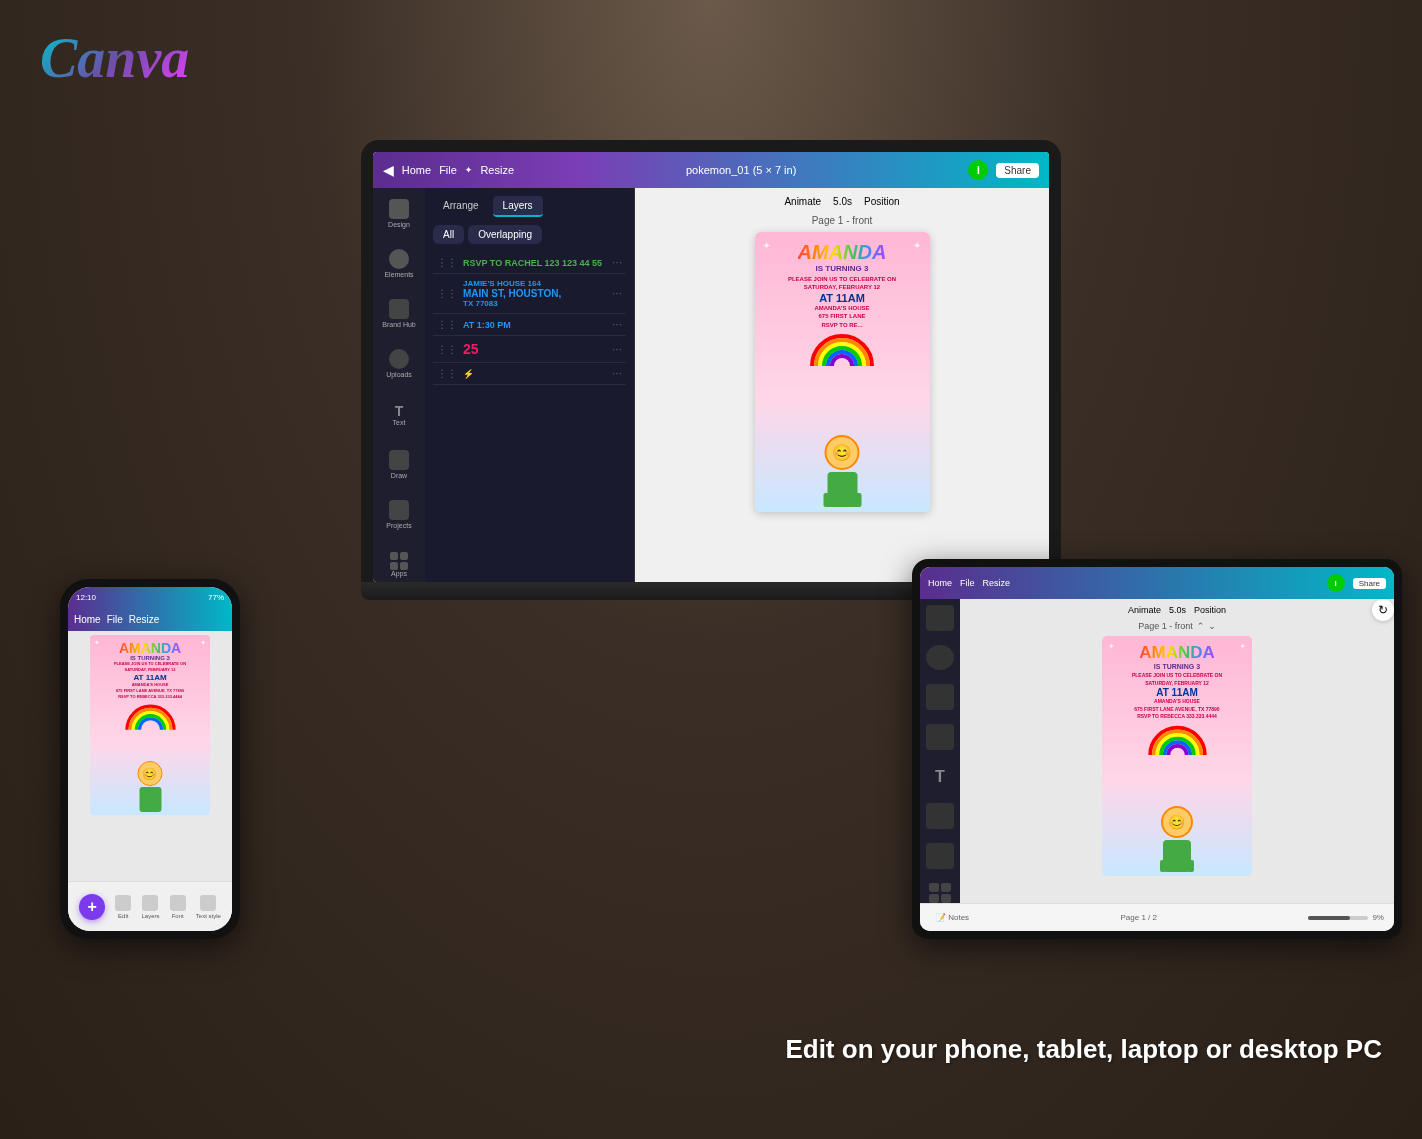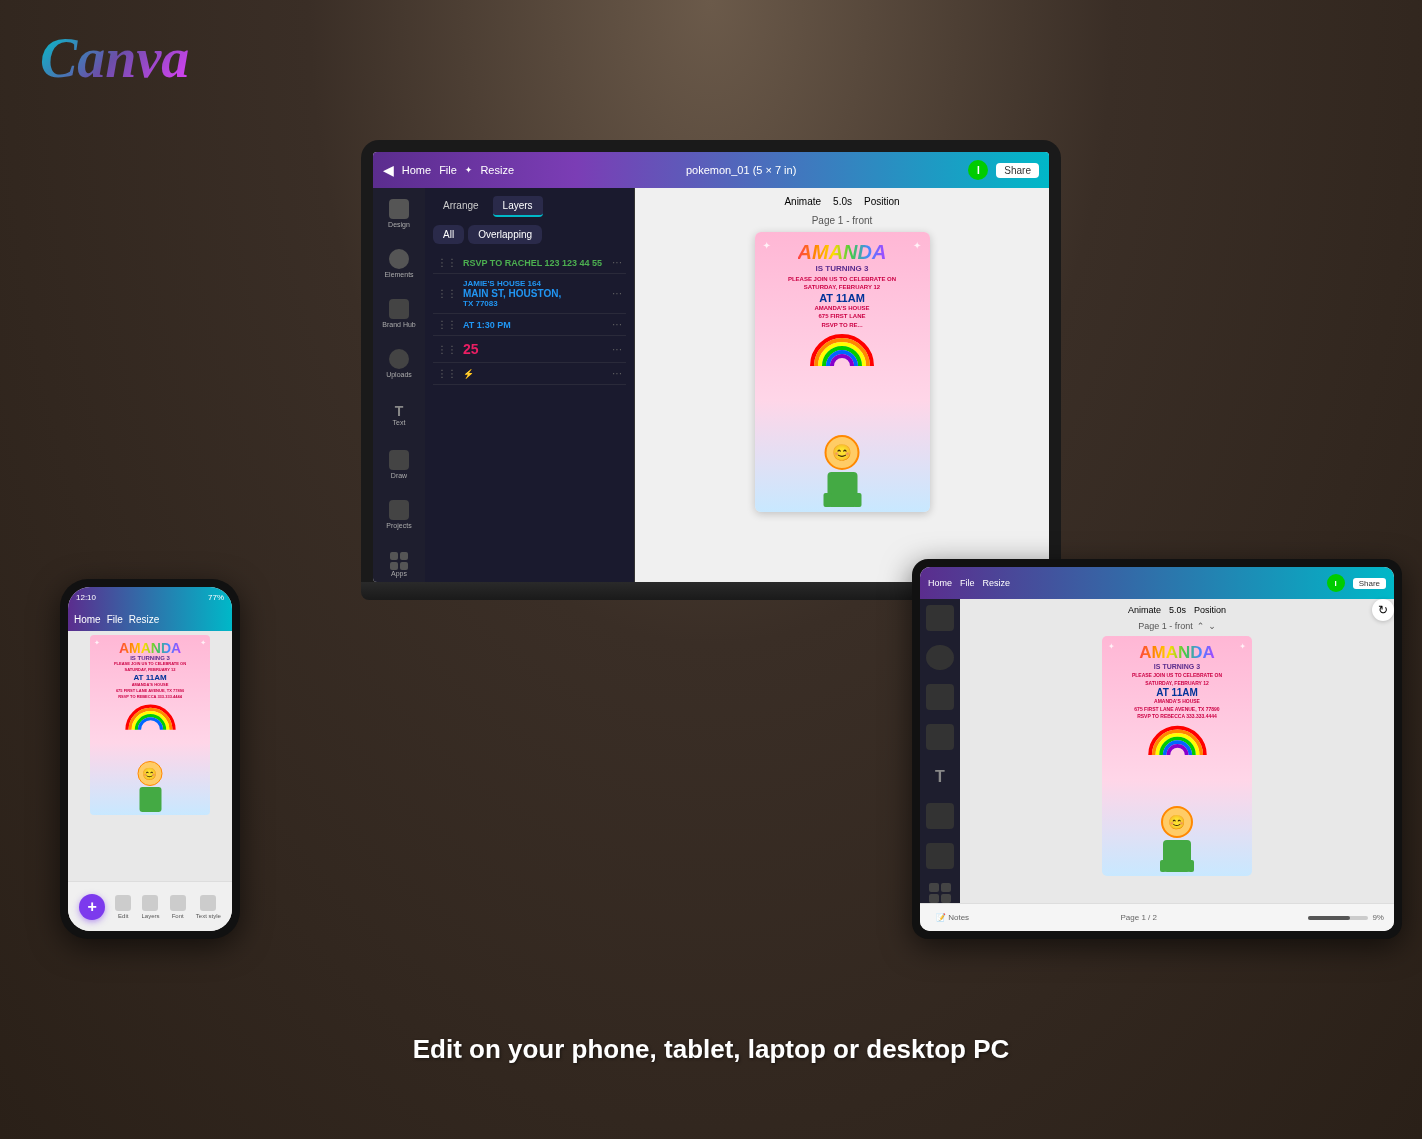--- a/index.html
+++ b/index.html
@@ -583,21 +583,21 @@
       left: 0;
       right: 0;
       height: 180px;
       display: flex;
       align-items: center;
       justify-content: space-between;
       padding: 20px 40px;
     }
 
     .footer-text {
-      text-align: center;
+      text-align: right;
       flex: 1;
     }
 
     .footer-text p {
       color: white;
       font-size: 26px;
       font-weight: bold;
       line-height: 1.5;
       text-shadow: 1px 1px 3px rgba(0,0,0,0.5);
     }

